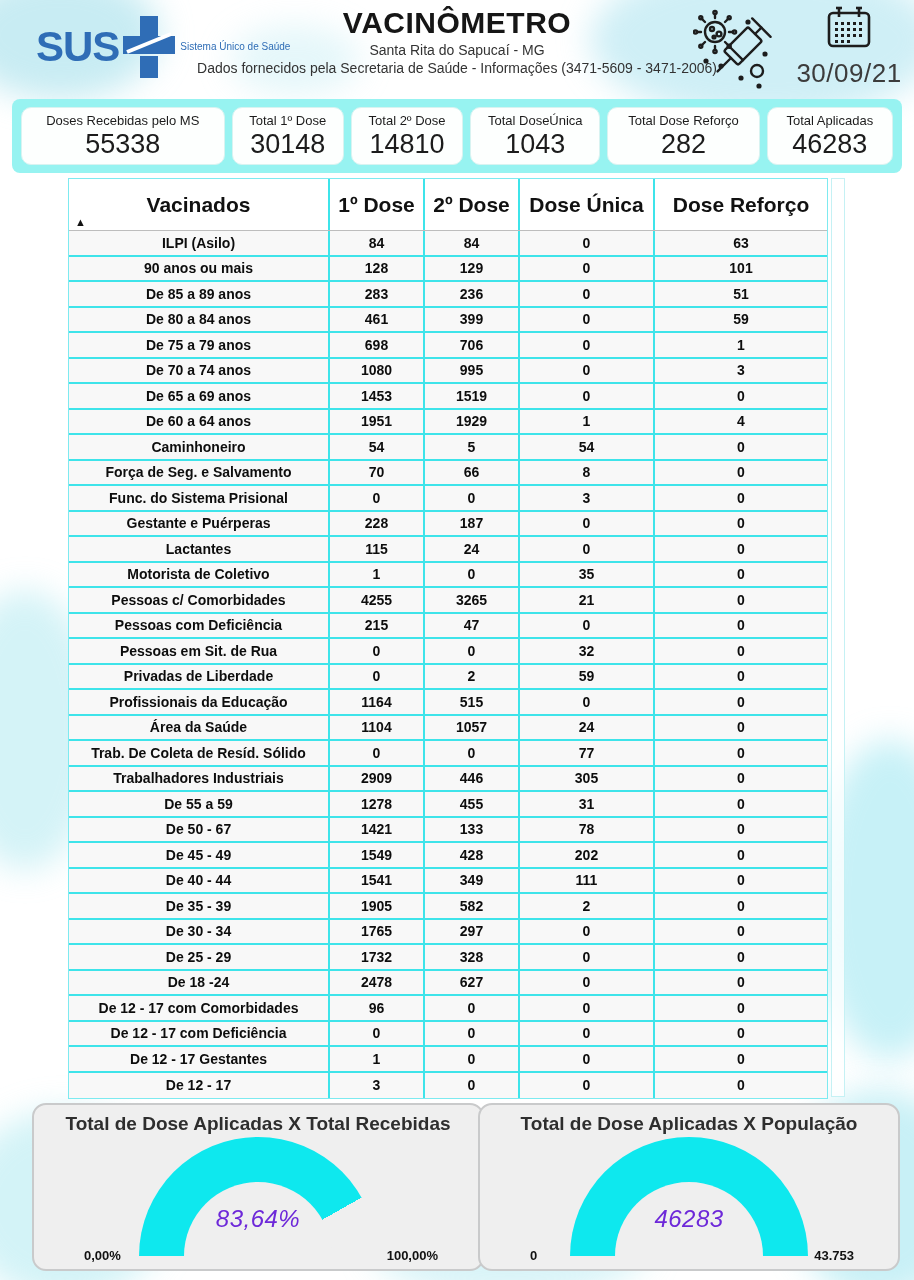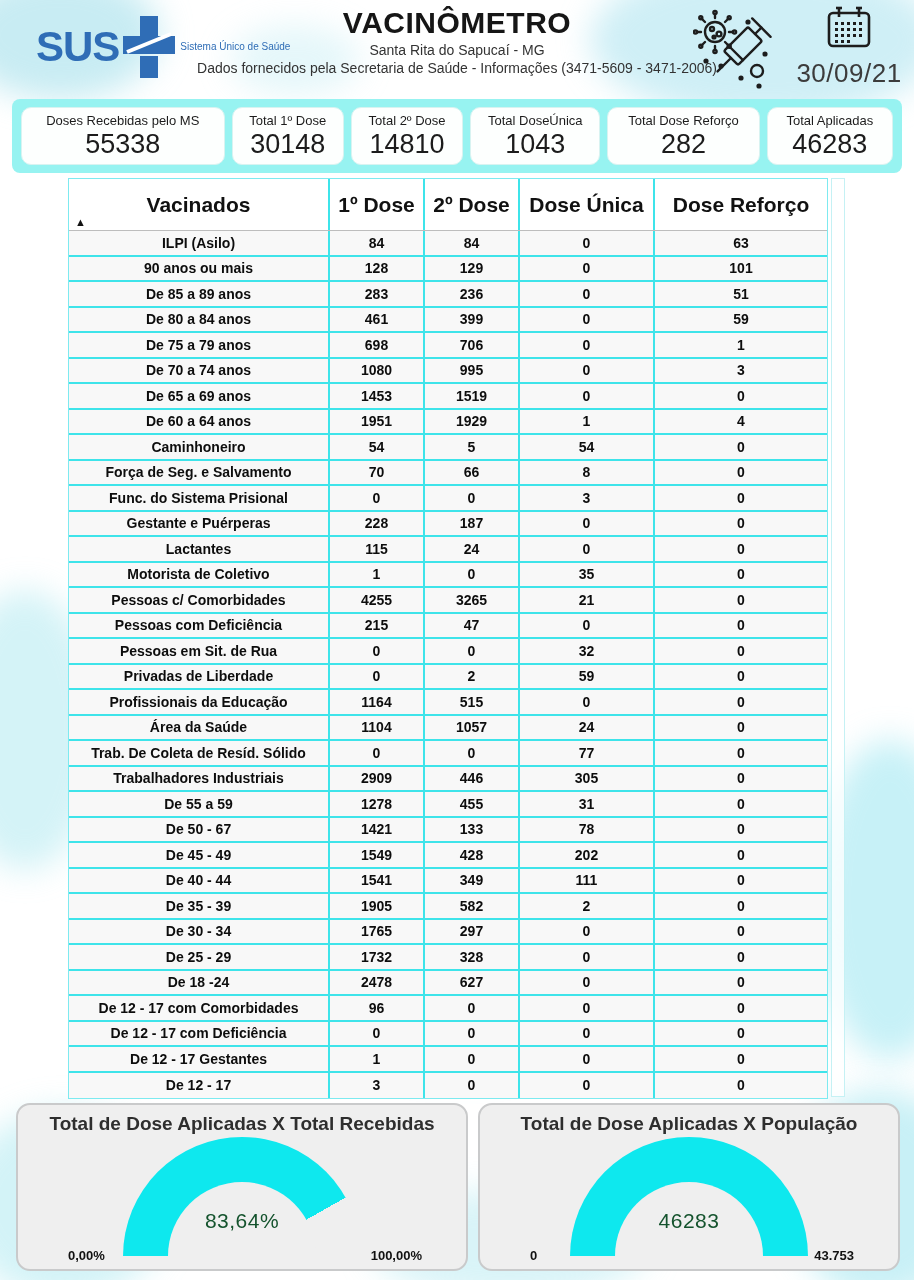--- a/index.html
+++ b/index.html
@@ -60,28 +60,28 @@
   .tbody{display:block;}
   .trow{display:grid;grid-template-columns:261px 95px 95px 135px 172px;height:25.5px;background:rgba(246,246,246,.8);border-bottom:2px solid var(--line);}
   .trow:last-child{border-bottom:none;}
   .td{display:flex;align-items:center;justify-content:center;font-size:14px;font-weight:700;color:#0d0d0d;overflow:hidden;white-space:nowrap;}
   .td:not(:last-child){border-right:2px solid var(--line);}
   .scroll-gutter{position:absolute;left:831px;top:178px;width:14px;height:919px;background:rgba(255,255,255,.78);border:1px solid #c5f1f4;z-index:2;}
 
   
   .gauges-row{position:absolute;left:0;top:1103px;width:914px;height:170px;z-index:2;}
   .gauge-card{position:absolute;top:0;height:168px;background:var(--cardbg);border:2px solid #c9cacb;border-radius:14px;}
-  .gc-0{left:16px;width:452px;}
+  .gc-0{left:32px;width:452px;}
   .gc-1{left:478px;width:422px;}
   .g-title{text-align:center;margin-top:8px;font-size:19px;font-weight:700;color:#2e2e2e;}
   .g-arc{position:absolute;left:50%;transform:translateX(-50%);bottom:13px;width:238px;height:119px;
     border-radius:119px 119px 0 0;
     background:conic-gradient(from -90deg at 50% 100%, var(--cyan) 0deg var(--sweep), rgba(0,0,0,0) var(--sweep) 180deg);}
   .g-arc::after{content:"";position:absolute;left:45px;top:45px;width:148px;height:74px;border-radius:74px 74px 0 0;background:var(--cardbg);}
-  .g-value{position:absolute;left:0;bottom:36px;width:100%;text-align:center;font-size:21px;color:#14532d;letter-spacing:.5px;}
+  .g-value{position:absolute;left:0;bottom:36px;width:100%;text-align:center;font-size:24px;color:#6d28d9;letter-spacing:.5px;font-style:italic;}
   .g-min{position:absolute;left:50px;bottom:6px;font-size:13px;font-weight:700;color:#111;}
   .g-max{position:absolute;right:44px;bottom:6px;font-size:13px;font-weight:700;color:#111;}
 
   svg{display:block;}
 </style>
 </head>
 <body>
 
 <div id="app">
 

